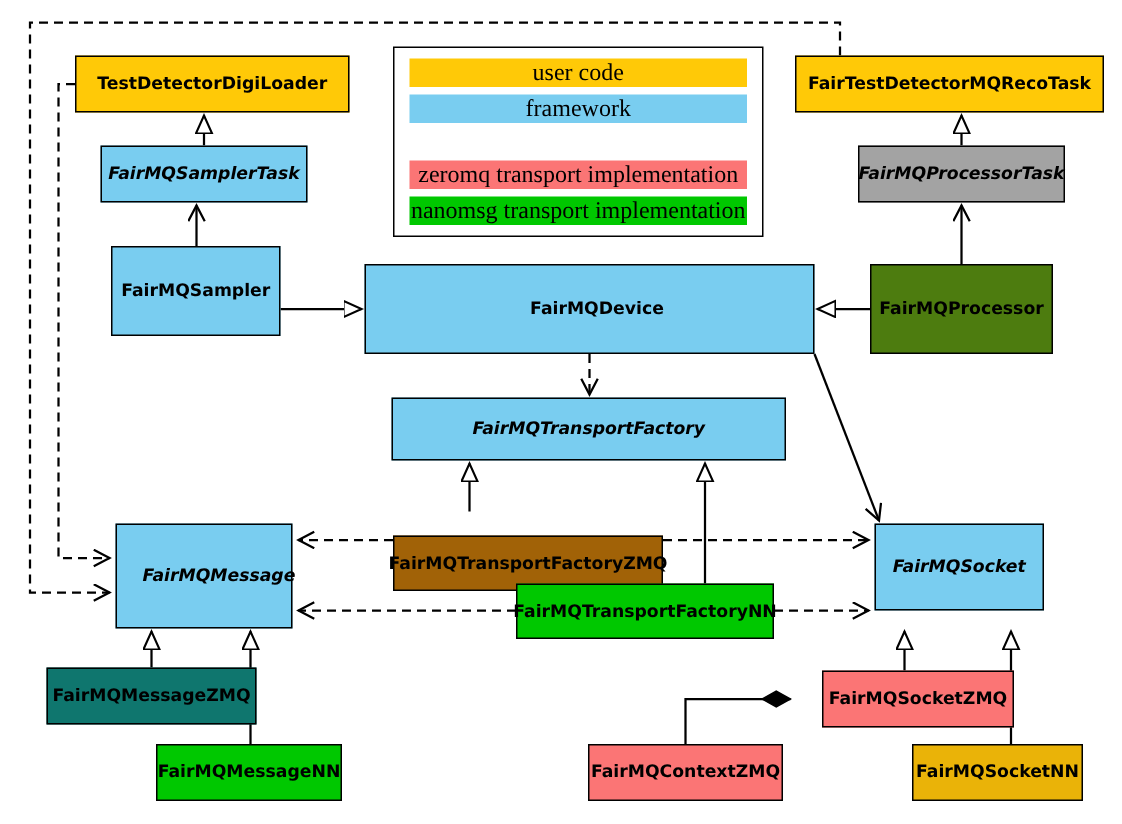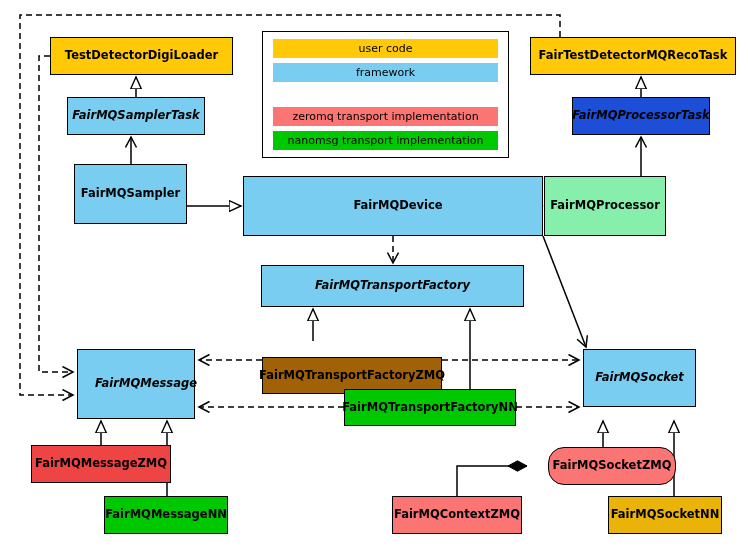--- a/index.html
+++ b/index.html
@@ -6,21 +6,21 @@
   body{font-family:"DejaVu Sans","Liberation Sans",sans-serif;}
   #canvas{position:relative;width:748px;height:549px;background:#ffffff;overflow:hidden;}
   svg.edges{position:absolute;left:0;top:0;width:748px;height:549px;pointer-events:none;}
   .node{position:absolute;box-sizing:border-box;border:1.6px solid #000;
         display:flex;align-items:center;justify-content:center;text-align:center;
         font-size:11.5px;font-weight:bold;color:#000;line-height:1.15;}
   .node.abstract{font-style:italic;}
   .legend{position:absolute;box-sizing:border-box;background:#fff;border:1.6px solid #000;
           display:flex;flex-direction:column;justify-content:space-between;padding:7px 10px;}
   .legend-row{box-sizing:border-box;height:19px;display:flex;align-items:center;
-              justify-content:center;font-size:11px;color:#000;}
+              justify-content:center;font-size:16px;color:#000;font-family:Liberation Serif, serif;}
 </style>
 </head>
 <body>
 
 <div id="canvas">
 
   <svg class="edges" viewBox="0 0 748 549">
     <defs>
       <marker id="hollowTri" markerWidth="14" markerHeight="14" refX="12" refY="6" orient="auto" markerUnits="userSpaceOnUse">
         <path d="M0,0.6 L12,6 L0,11.4 Z" fill="#ffffff" stroke="#000" stroke-width="1.4"></path>
@@ -93,41 +93,41 @@
         <span>nanomsg transport implementation</span>
       </div>
   </div>
 
   <div class="node" style="left:50px;top:37px;width:183px;height:38px;background:#FFC907;">TestDetectorDigiLoader</div>
 
   <div class="node" style="left:530px;top:37px;width:206px;height:38px;background:#FFC907;">FairTestDetectorMQRecoTask</div>
 
   <div class="node abstract" style="left:67px;top:97px;width:138px;height:38px;background:#79CDF0;">FairMQSamplerTask</div>
 
-  <div class="node abstract" style="left:572px;top:97px;width:138px;height:38px;background:#1d4ed8;">FairMQProcessorTask</div>
+  <div class="node abstract" style="left:572px;top:97px;width:138px;height:38px;background:#a3a3a3;">FairMQProcessorTask</div>
 
   <div class="node" style="left:74px;top:164px;width:113px;height:60px;background:#79CDF0;">FairMQSampler</div>
 
   <div class="node" style="left:243px;top:176px;width:300px;height:60px;background:#79CDF0;padding-left:10px;">FairMQDevice</div>
 
-  <div class="node" style="left:544px;top:176px;width:122px;height:60px;background:#86efac;">FairMQProcessor</div>
+  <div class="node" style="left:580px;top:176px;width:122px;height:60px;background:#4d7c0f;">FairMQProcessor</div>
 
   <div class="node abstract" style="left:261px;top:265px;width:263px;height:42px;background:#79CDF0;">FairMQTransportFactory</div>
 
   <div class="node" style="left:262px;top:357px;width:180px;height:37px;background:#a16207;">FairMQTransportFactoryZMQ</div>
 
   <div class="node" style="left:344px;top:389px;width:172px;height:37px;background:#00C800;">FairMQTransportFactoryNN</div>
 
   <div class="node abstract" style="left:77px;top:349px;width:118px;height:70px;background:#79CDF0;padding-left:20px;">FairMQMessage</div>
 
   <div class="node abstract" style="left:583px;top:349px;width:113px;height:58px;background:#79CDF0;">FairMQSocket</div>
 
-  <div class="node" style="left:31px;top:445px;width:140px;height:38px;background:#ef4444;">FairMQMessageZMQ</div>
+  <div class="node" style="left:31px;top:445px;width:140px;height:38px;background:#0f766e;">FairMQMessageZMQ</div>
 
   <div class="node" style="left:104px;top:496px;width:124px;height:38px;background:#00C800;">FairMQMessageNN</div>
 
-  <div class="node" style="left:548px;top:447px;width:128px;height:38px;background:#FB7575;border-radius:16px;">FairMQSocketZMQ</div>
+  <div class="node" style="left:548px;top:447px;width:128px;height:38px;background:#FB7575;">FairMQSocketZMQ</div>
 
   <div class="node" style="left:392px;top:496px;width:130px;height:38px;background:#FB7575;">FairMQContextZMQ</div>
 
   <div class="node" style="left:608px;top:496px;width:114px;height:38px;background:#eab308;">FairMQSocketNN</div>
 
 </div>
 
 </body></html>

